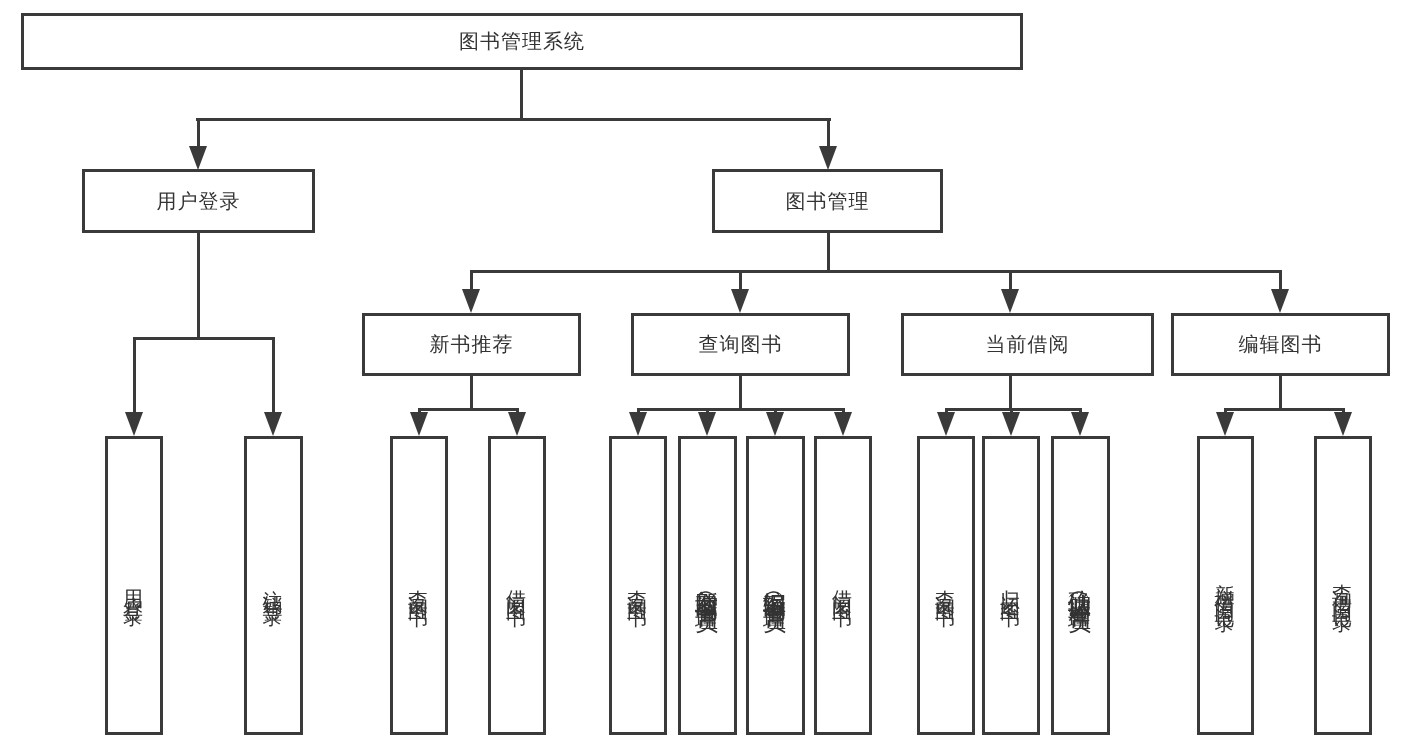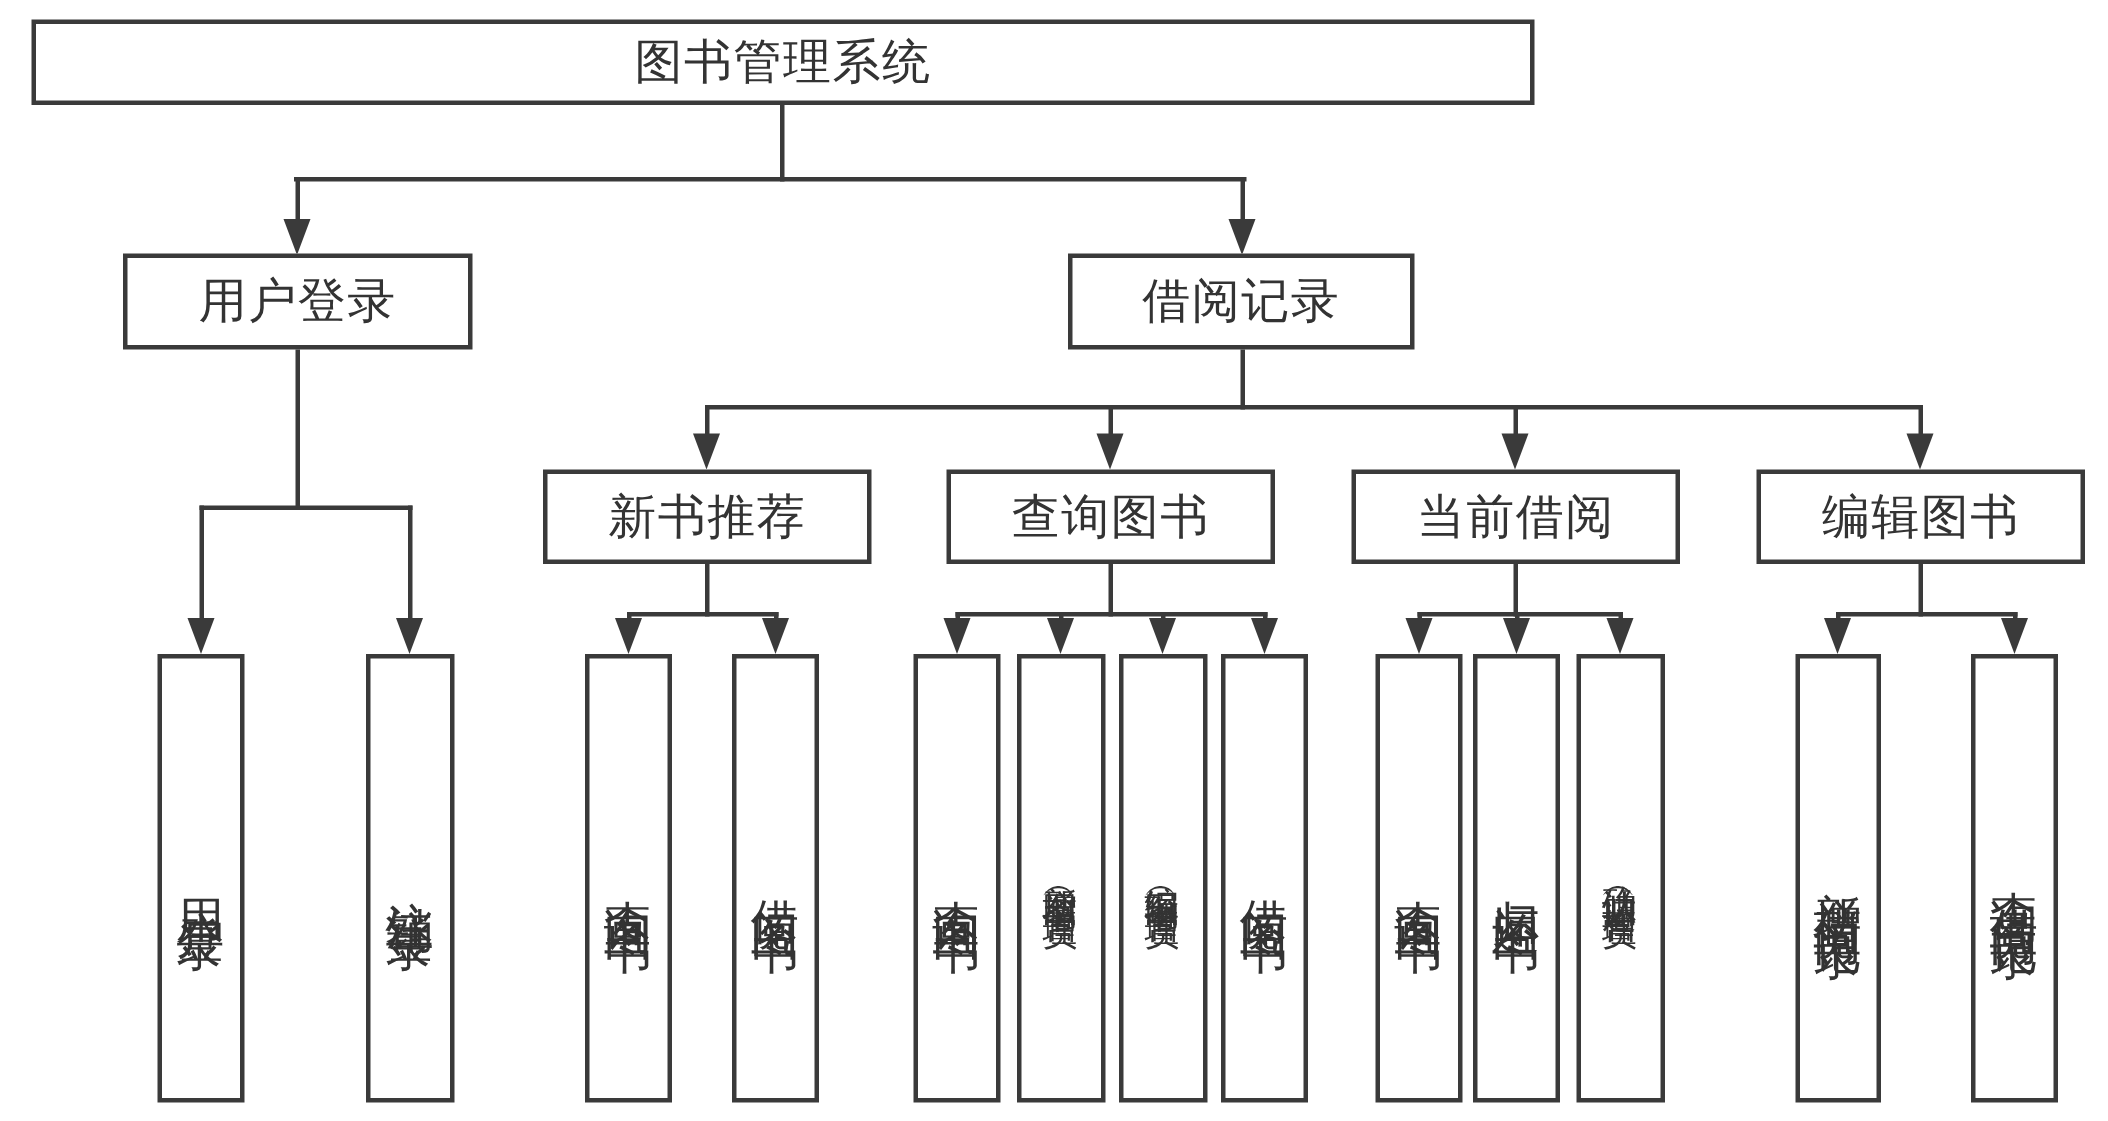--- a/index.html
+++ b/index.html
@@ -3,21 +3,21 @@
 <meta charset="utf-8">
 <style>
   html,body{margin:0;padding:0;background:#ffffff;}
   #stage{
     position:relative;width:1405px;height:747px;background:#ffffff;overflow:hidden;
     font-family:"Liberation Sans","DejaVu Sans",sans-serif;
   }
   .box{
     position:absolute;box-sizing:border-box;border:3px solid #3a3a3a;background:#ffffff;
     display:flex;align-items:center;justify-content:center;
-    color:#333333;font-size:32px;letter-spacing:1px;white-space:nowrap;
+    color:#333333;font-size:20px;letter-spacing:1px;white-space:nowrap;
   }
   .vtext{
     writing-mode:vertical-rl;text-orientation:mixed;letter-spacing:6px;white-space:nowrap;
   }
   .vl{position:absolute;width:3px;background:#3a3a3a;}
   .hl{position:absolute;height:3px;background:#3a3a3a;}
   .ah{
     position:absolute;width:0;height:0;
     border-left:9px solid transparent;border-right:9px solid transparent;
     border-top:24px solid #3a3a3a;
@@ -41,21 +41,21 @@
   <div class="hl" style="left:196px;top:118px;width:635px;"></div>
   <div class="vl" style="left:197px;top:118px;height:32px;"></div>
   <div class="vl" style="left:827px;top:118px;height:32px;"></div>
   <div class="ah" style="left:189px;top:146px;"></div>
   <div class="ah" style="left:819px;top:146px;"></div>
 
   <div class="box" style="left:82px;top:169px;width:233px;height:64px;">
     <span>用户登录</span>
   </div>
   <div class="box" style="left:712px;top:169px;width:231px;height:64px;">
-    <span>借阅记录</span>
+    <span>图书管理</span>
   </div>
 
   <div class="vl" style="left:197px;top:233px;height:107px;"></div>
   <div class="hl" style="left:133px;top:337px;width:142px;"></div>
   <div class="vl" style="left:133px;top:337px;height:78px;"></div>
   <div class="vl" style="left:272px;top:337px;height:78px;"></div>
   <div class="ah" style="left:125px;top:412px;"></div>
   <div class="ah" style="left:264px;top:412px;"></div>
 
   <div class="vl" style="left:827px;top:233px;height:40px;"></div>
@@ -68,21 +68,21 @@
   <div class="ah" style="left:731px;top:289px;"></div>
   <div class="ah" style="left:1001px;top:289px;"></div>
   <div class="ah" style="left:1271px;top:289px;"></div>
 
   <div class="box" style="left:362px;top:313px;width:219px;height:63px;">
     <span>新书推荐</span>
   </div>
   <div class="box" style="left:631px;top:313px;width:219px;height:63px;">
     <span>查询图书</span>
   </div>
-  <div class="box" style="left:901px;top:313px;width:219px;height:63px;">
+  <div class="box" style="left:901px;top:313px;width:253px;height:63px;">
     <span>当前借阅</span>
   </div>
   <div class="box" style="left:1171px;top:313px;width:219px;height:63px;">
     <span>编辑图书</span>
   </div>
 
   <div class="vl" style="left:470px;top:374px;height:37px;"></div>
   <div class="vl" style="left:739px;top:374px;height:37px;"></div>
   <div class="vl" style="left:1009px;top:374px;height:37px;"></div>
   <div class="vl" style="left:1279px;top:374px;height:37px;"></div>

